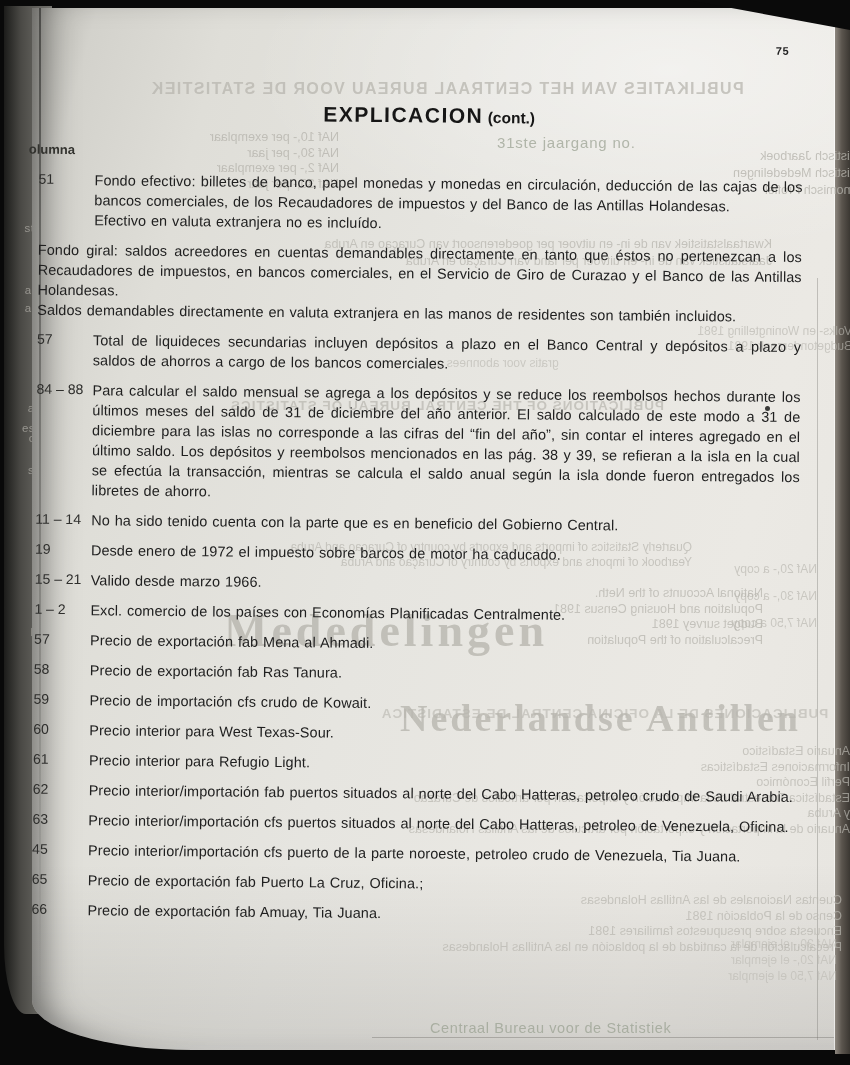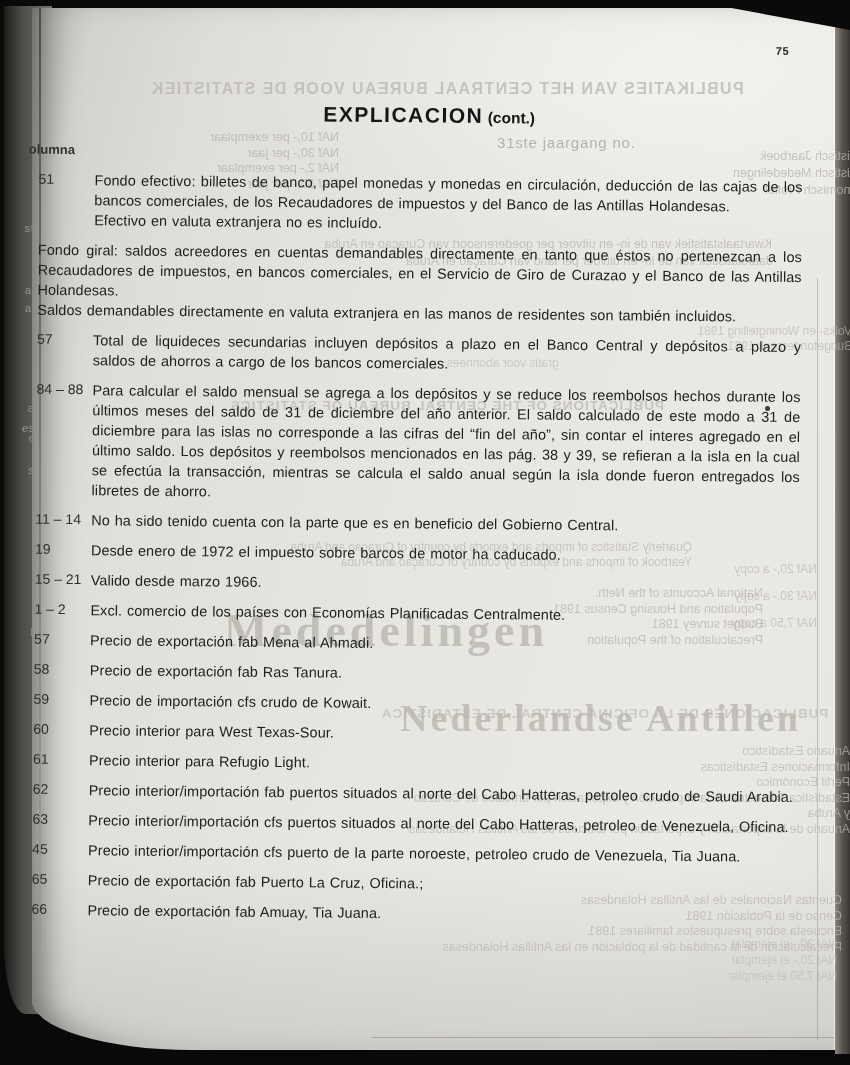--- a/index.html
+++ b/index.html
@@ -138,20 +138,21 @@
         <div>Cuentas Nacionales de las Antillas Holandesas</div>
         <div>Censo de la Población 1981</div>
         <div>Encuesta sobre presupuestos familiares 1981</div>
         <div>Precalculación de la cantidad de la población en las Antillas Holandesas</div>
       </div>
     <div class="ghost mirror g-lines" style="left:655px;top:928px;width:150px;font-size:12px;line-height:16px;opacity:.55;">
         <div>NAf 30,- el ejemplar</div>
         <div>NAf 20,- el ejemplar</div>
         <div>NAf 7,50 el ejemplar</div>
       </div>
+    <div class="ghost g-green" style="left:398px;top:1012px;font-size:14.5px;letter-spacing:.6px;opacity:.85;">Centraal Bureau voor de Statistiek</div>
 
     <div class="content">
       <div class="pagenum">75</div>
       <div class="heading">
         <span class="h-main">EXPLICACION</span>
         <span class="h-suf">(cont.)</span>
       </div>
       <div class="colhdr">olumna</div>
       <div class="entries" id="entries">
           <div class="entry">

